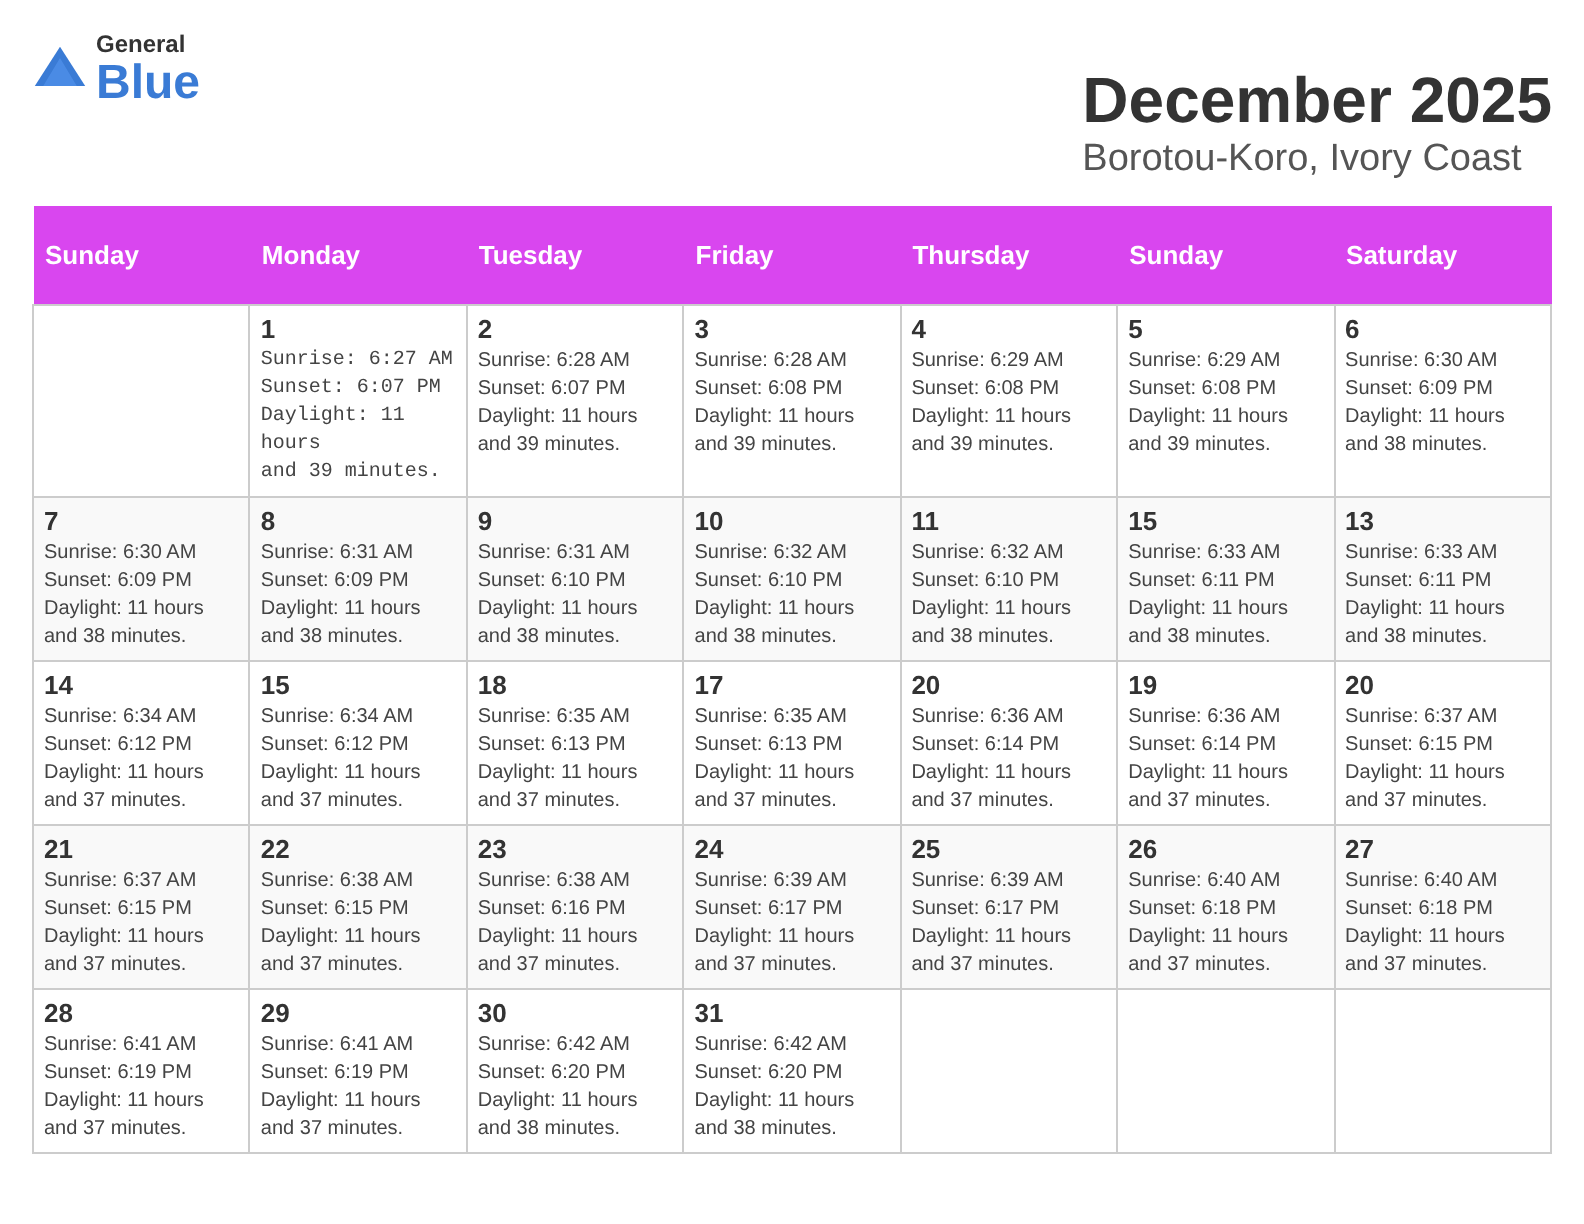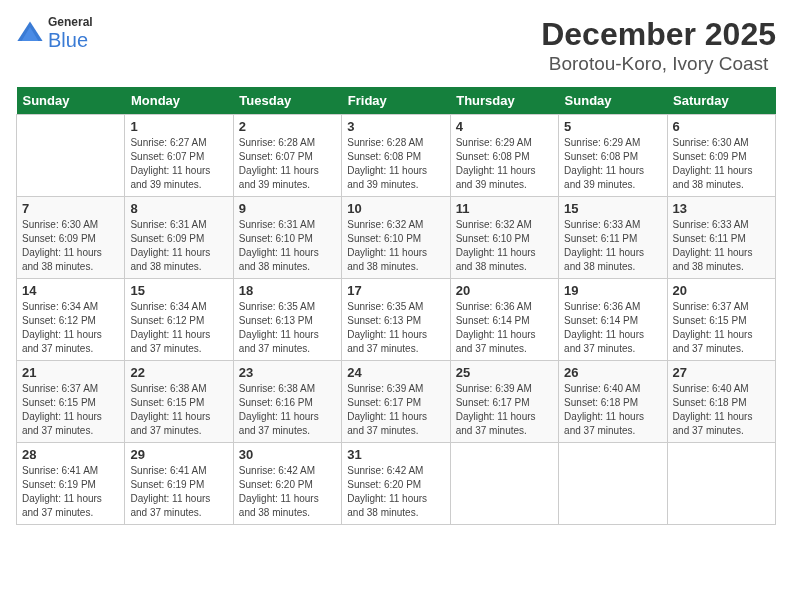--- a/index.html
+++ b/index.html
@@ -24,51 +24,52 @@
       display: flex;
       flex-direction: column;
       line-height: 1.1;
     }
     .logo-general {
       font-size: 12px;
       font-weight: bold;
       color: #333;
     }
     .logo-blue {
-      font-size: 20px;
-      font-weight: normal;
+      font-size: 24px;
+      font-weight: bold;
       color: #3a7bd5;
     }
     .logo-icon {
       width: 28px;
       height: 28px;
       margin-right: 4px;
     }
     .title-block {
-      text-align: center;
+      text-align: left;
+      margin-top: 16px;
     }
     .month-title {
       font-size: 32px;
       font-weight: bold;
       color: #333;
     }
     .location-title {
       font-size: 19px;
       color: #555;
     }
     table {
       width: 100%;
       border-collapse: collapse;
       font-size: 11px;
     }
     thead tr th {
-      background-color: #15803d;
+      background-color: #d946ef;
       color: #fff;
       text-align: left;
-      padding: 6px 6px;
+      padding: 17px 6px;
       font-size: 13px;
       font-weight: bold;
     }
     tbody tr td {
       border: 1px solid #ccc;
       vertical-align: top;
       padding: 4px 5px;
       height: 80px;
       width: 14.28%;
       color: #333;
@@ -120,21 +121,21 @@
         <th>Thursday</th>
         <th>Sunday</th>
         <th>Saturday</th>
       </tr>
   </thead>
   <tbody id="calendar-body">
   <tr>
         <td class="empty-cell"></td>
         <td>
           <div class="day-number">1</div>
-          <div class="day-info" style="white-space: pre-line;">Sunrise: 6:27 AM
+          <div class="day-info" style="white-space: pre-line; font-family: Liberation Mono, monospace;">Sunrise: 6:27 AM
 Sunset: 6:07 PM
 Daylight: 11 hours
 and 39 minutes.</div>
         </td>
         <td>
           <div class="day-number">2</div>
           <div class="day-info" style="white-space: pre-line;">Sunrise: 6:28 AM
 Sunset: 6:07 PM
 Daylight: 11 hours
 and 39 minutes.</div>

